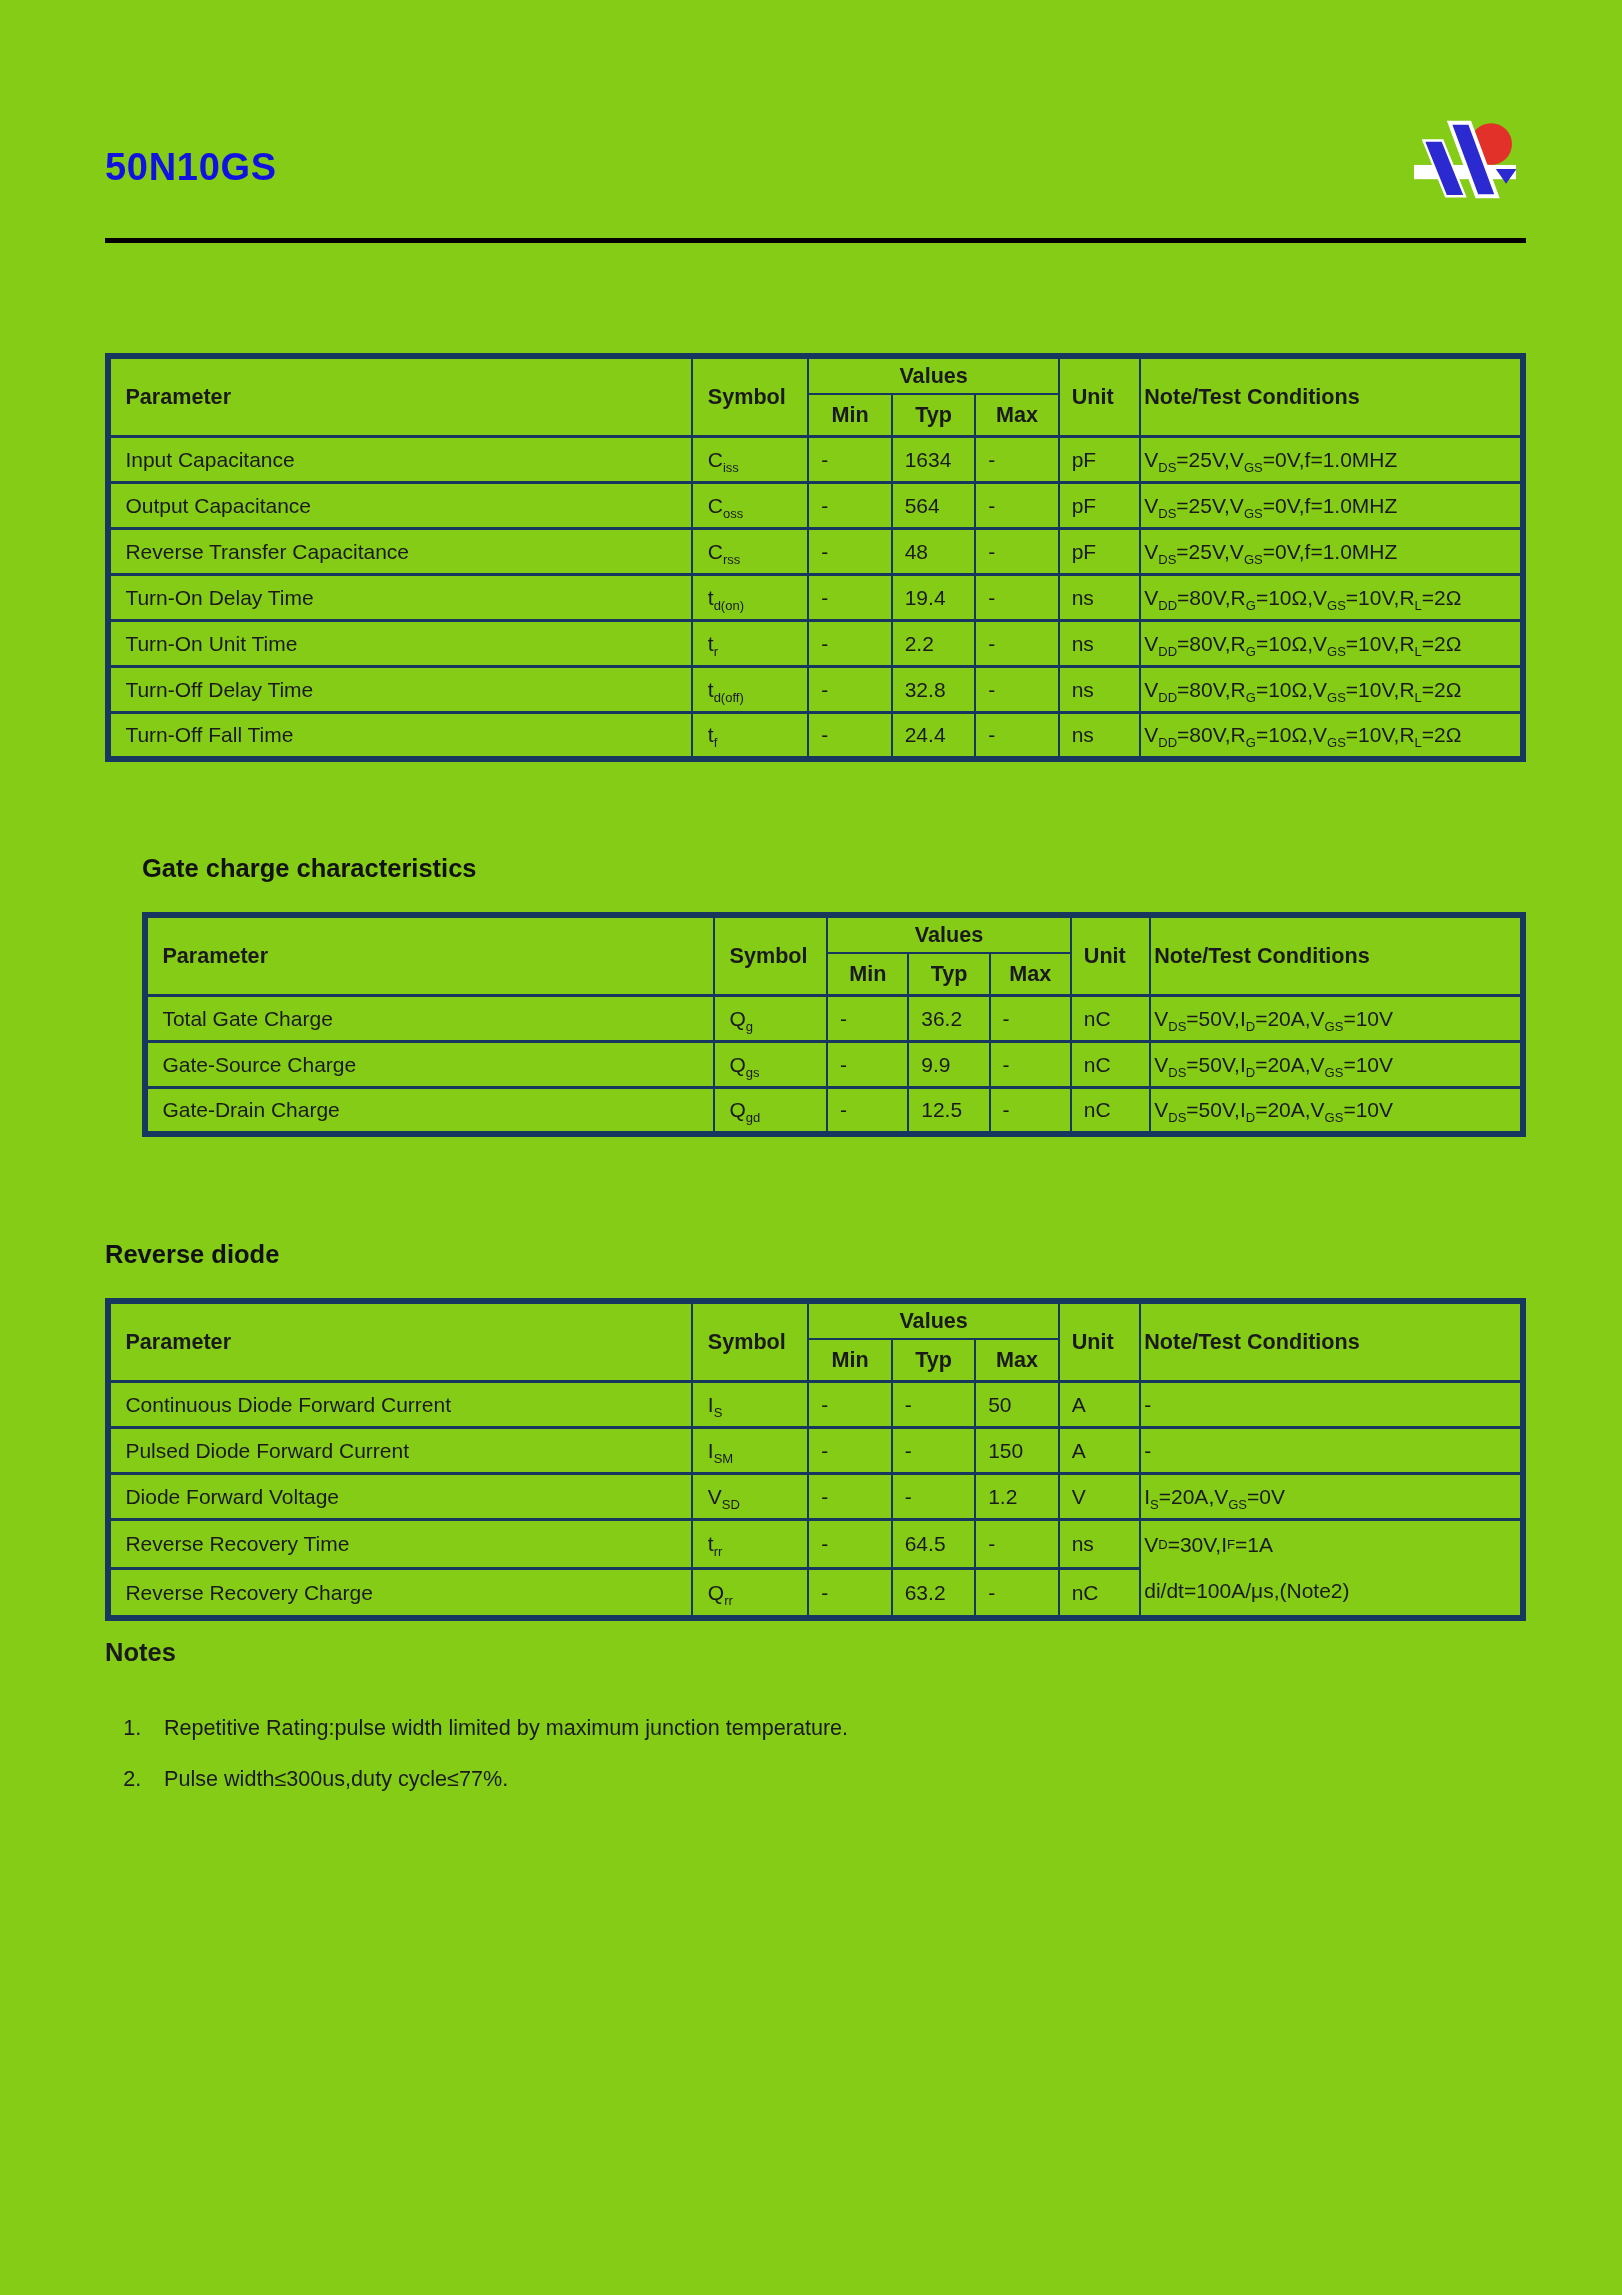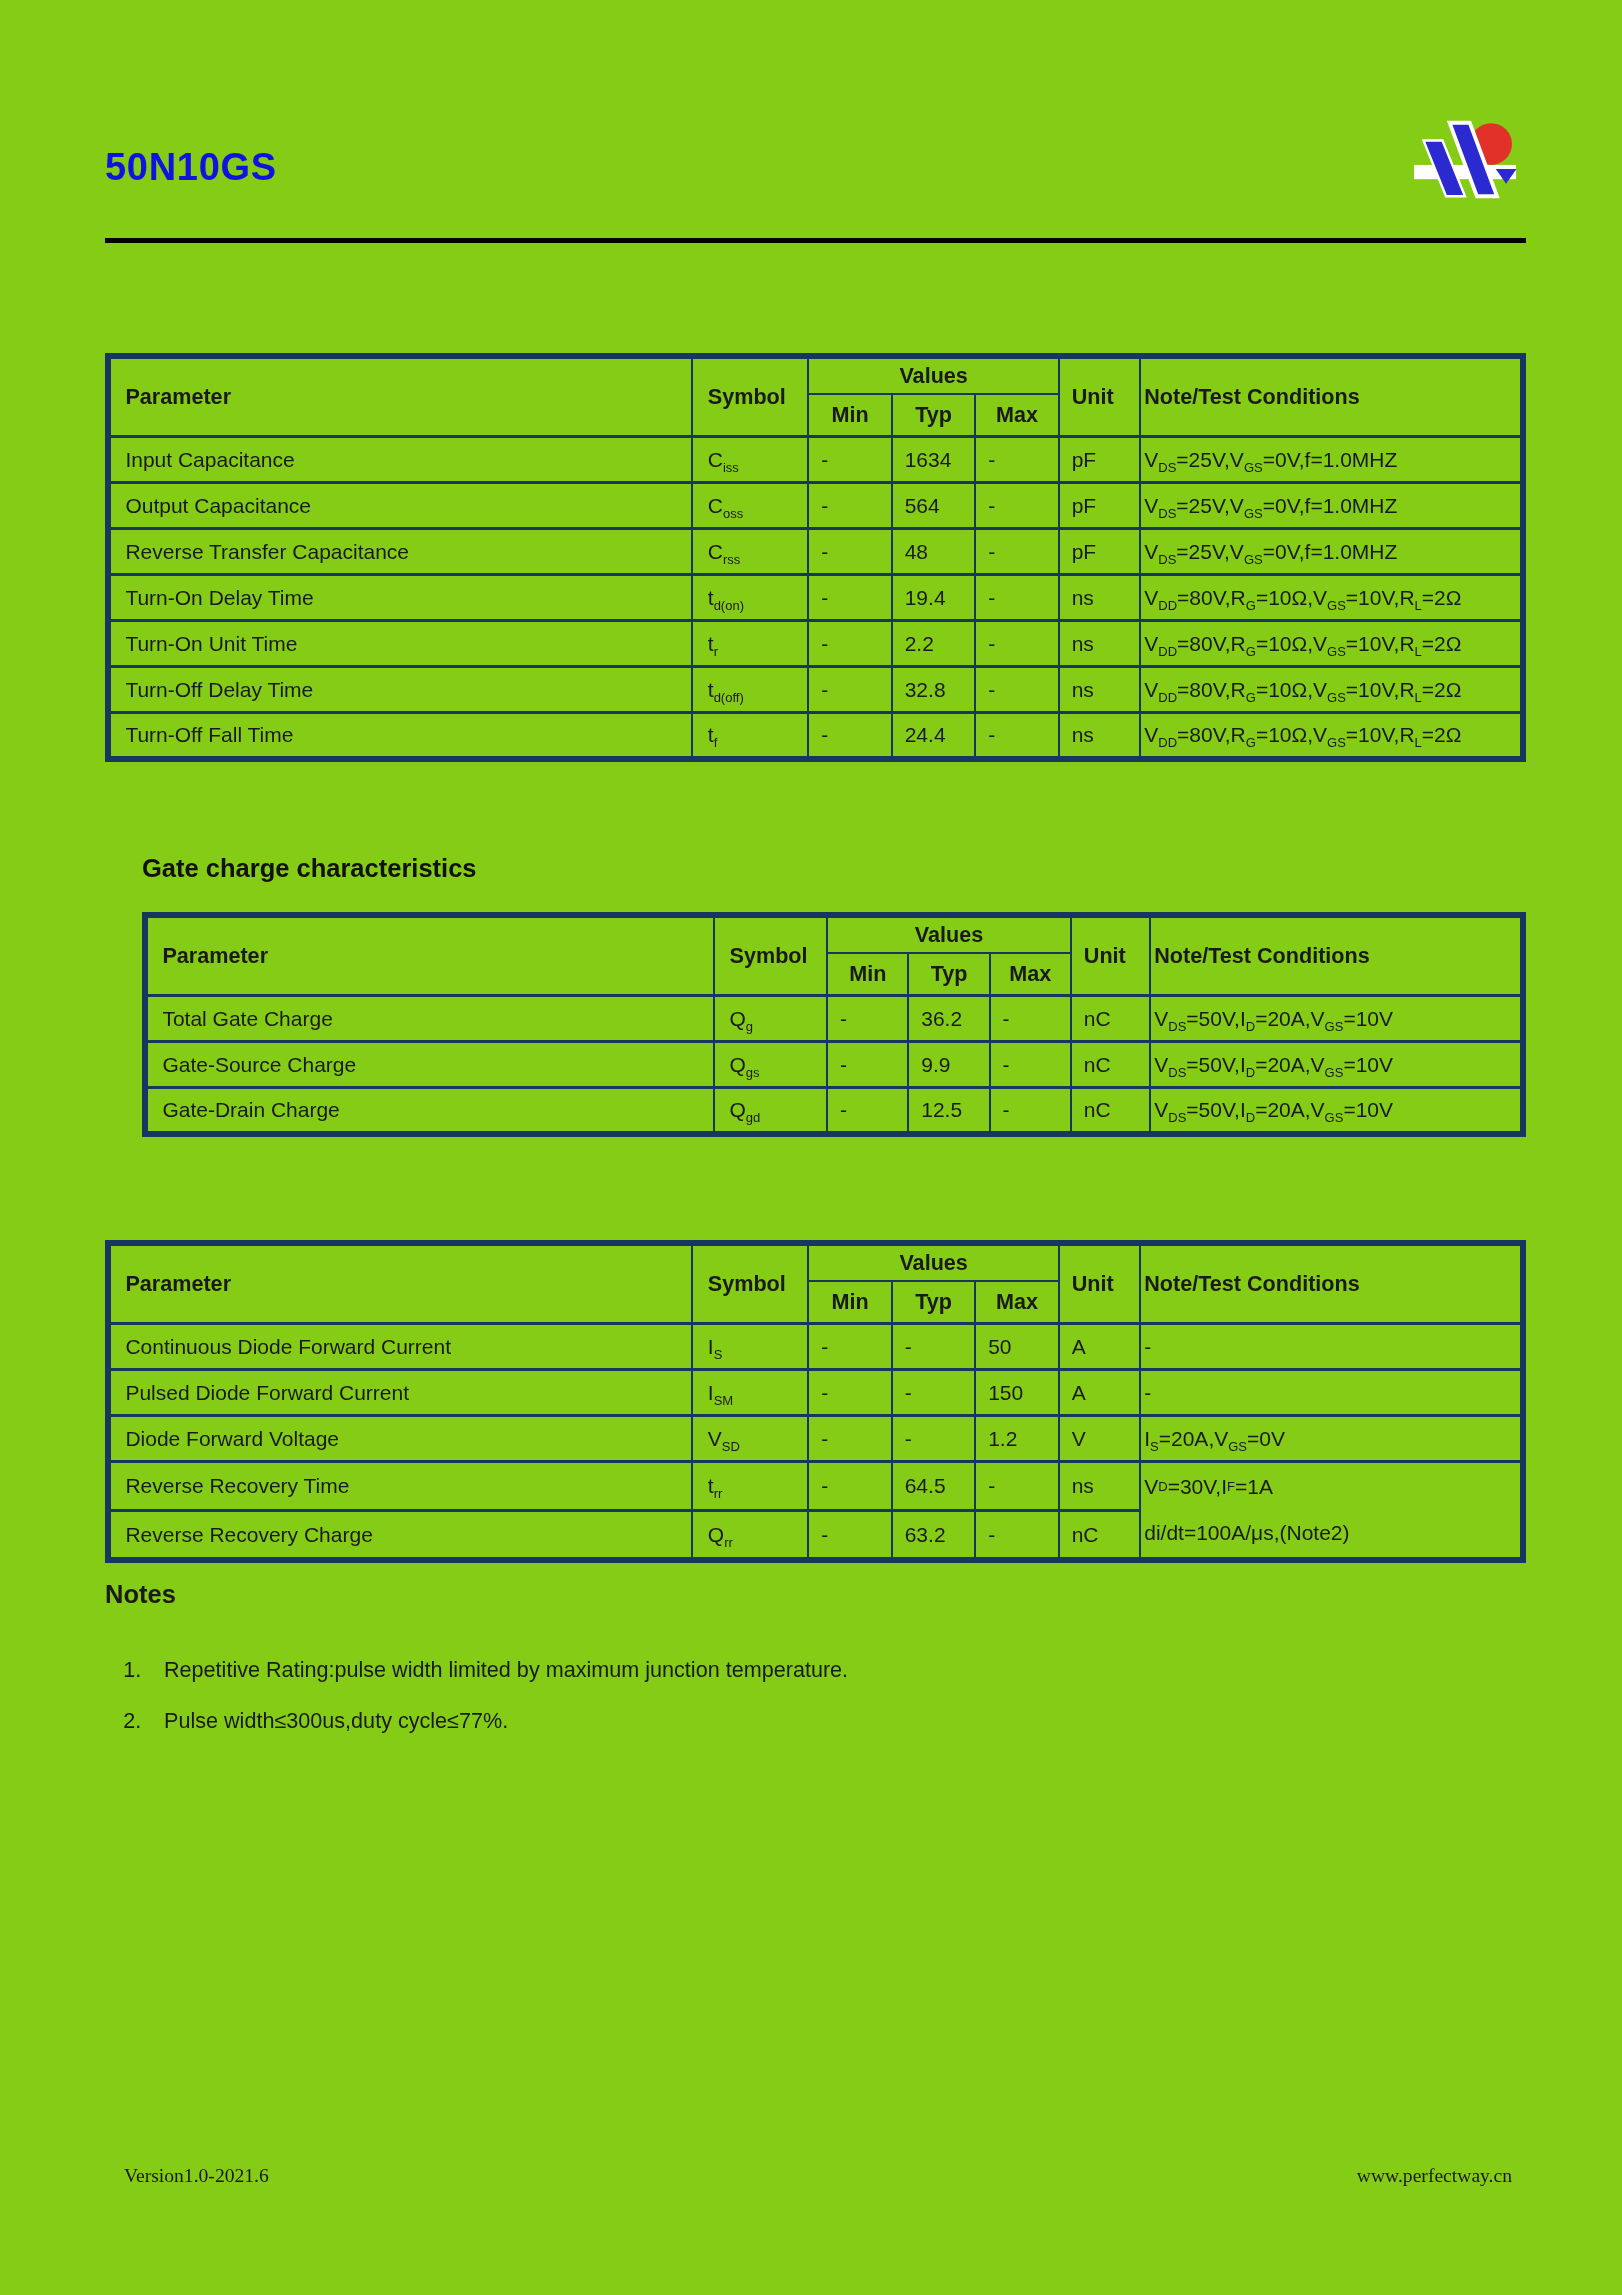--- a/index.html
+++ b/index.html
@@ -259,20 +259,21 @@
               <td class="cell-val">12.5</td>
               <td class="cell-val">-</td>
               <td class="cell-unit">nC</td>
               <td class="cell-note">V<sub>DS</sub>=50V,I<sub>D</sub>=20A,V<sub>GS</sub>=10V</td>
             </tr>
           </tbody>
       </table>
     </section>
 
     <section class="sec sec-3">
+      <h2>Reverse diode</h2>
       <table class="spec-table">
         <colgroup>
           <col class="col-param">
             <col class="col-sym">
             <col class="col-min">
             <col class="col-typ">
           <col class="col-max">
             <col class="col-unit">
             <col class="col-note">
         </colgroup>
@@ -348,18 +349,14 @@
         <span class="note-num">1.</span>
         <span class="note-text">Repetitive Rating:pulse width limited by maximum junction temperature.</span>
       </div>
       <div class="note-row">
         <span class="note-num">2.</span>
         <span class="note-text">Pulse width≤300us,duty cycle≤77%.</span>
       </div>
     </section>
   </div>
 
-  <div class="footer">
-    <span>Version1.0-2021.6</span>
-    <span>www.perfectway.cn</span>
-  </div>
 </div>
 
 
 </body></html>

